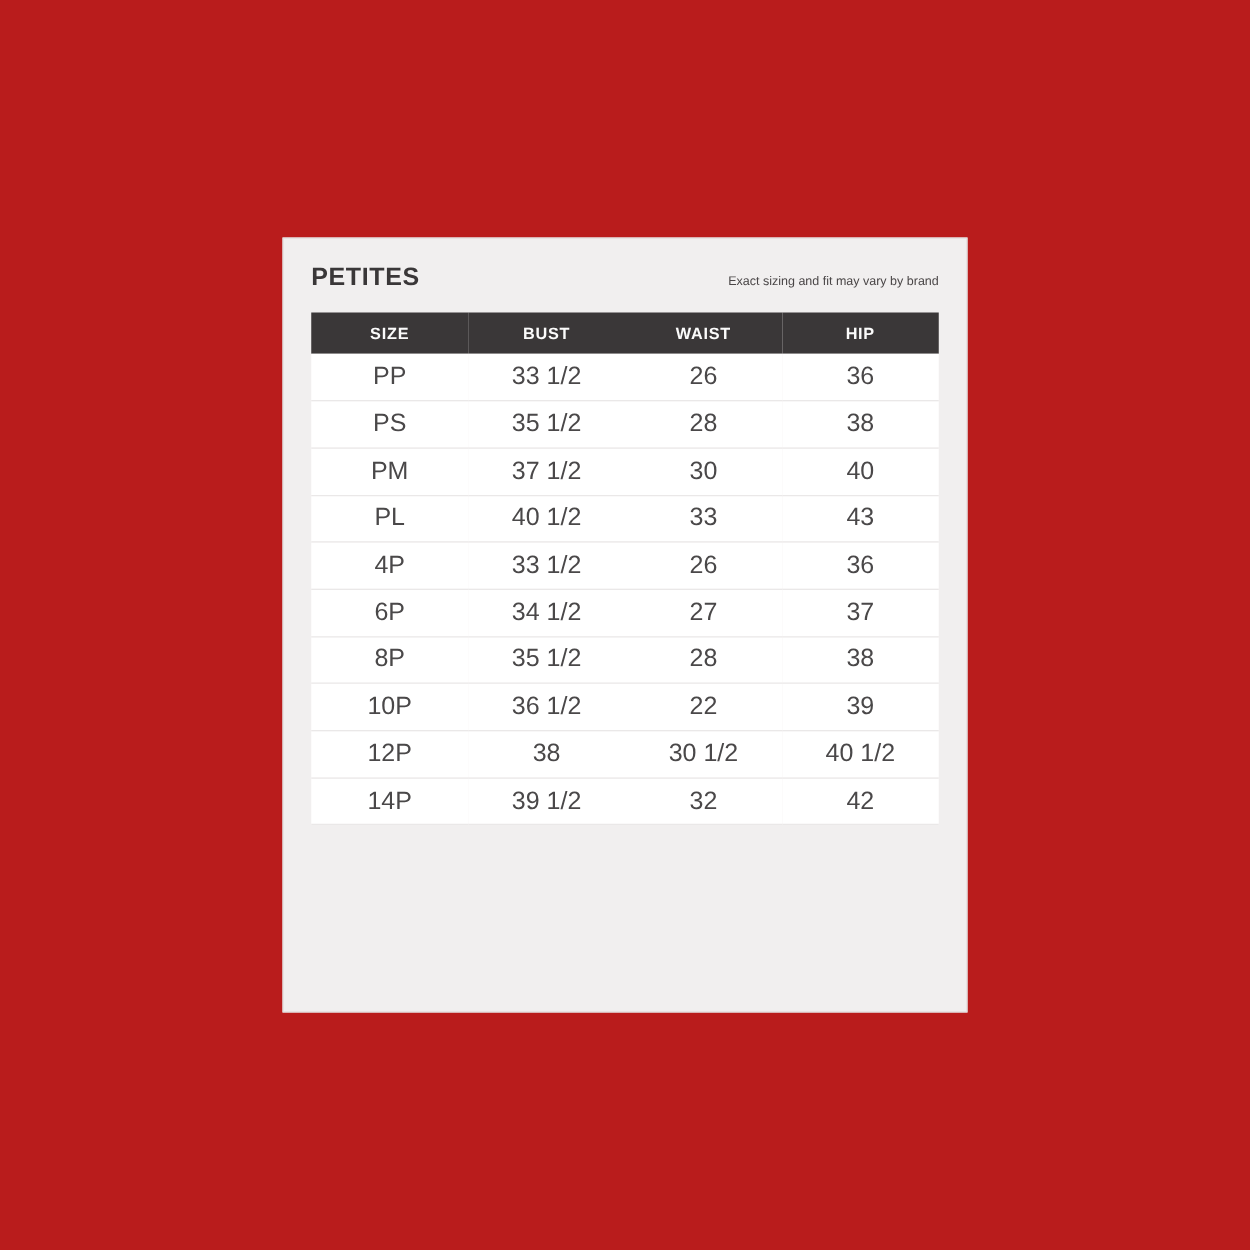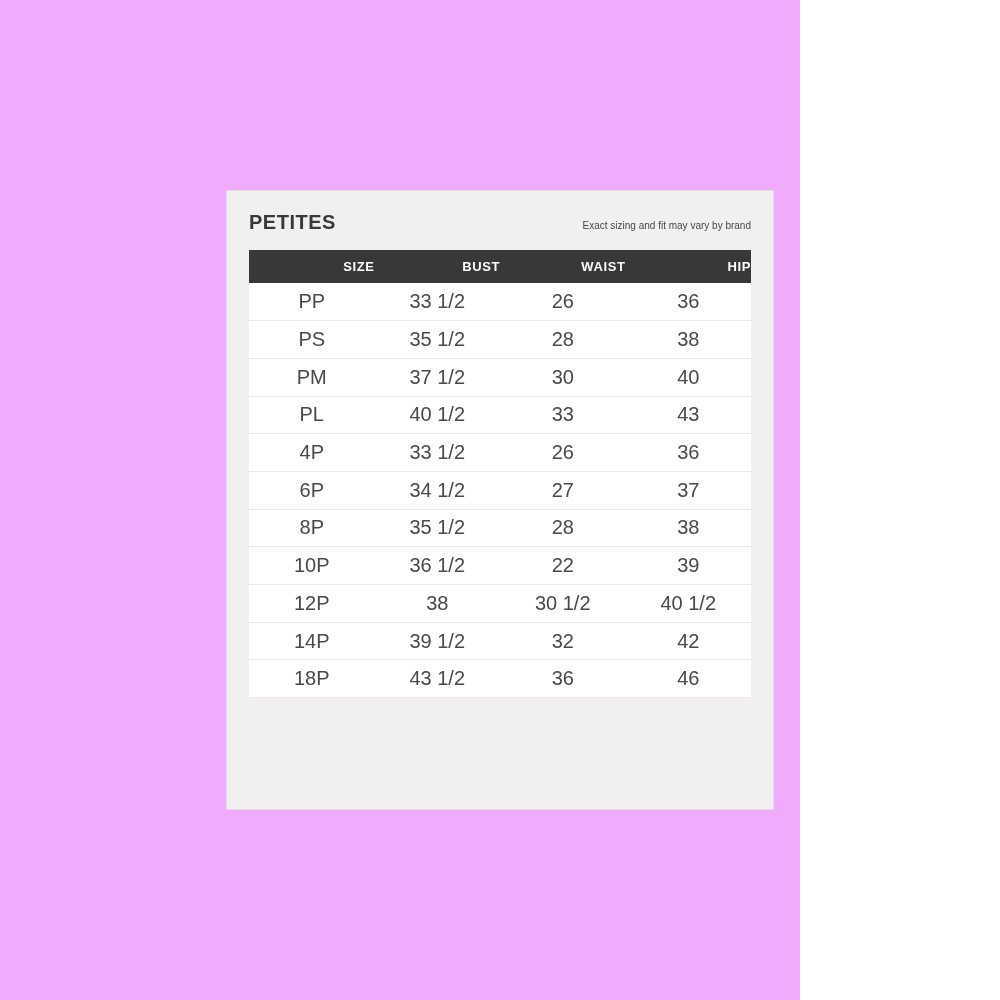--- a/index.html
+++ b/index.html
@@ -4,23 +4,23 @@
 <style>
   * { margin: 0; padding: 0; box-sizing: border-box; }
   html, body {
     width: 1000px;
     height: 1000px;
     background: #ffffff;
     font-family: "Liberation Sans", "DejaVu Sans", sans-serif;
   }
   .page {
     position: relative;
-    width: 800px;
+    width: 1000px;
     height: 1000px;
-    background: #f0abfc;
+    background: #b91c1c;
   }
   .card {
     position: absolute;
     left: 226px;
     top: 190px;
     width: 548px;
     height: 620px;
     background: #f1efef;
     border: 1px solid #e2dfdf;
   }
@@ -46,21 +46,21 @@
     border-collapse: collapse;
     table-layout: fixed;
   }
   table.size-table thead th {
     background: #3a3738;
     color: #fbfbfb;
     font-size: 13px;
     font-weight: bold;
     letter-spacing: 0.6px;
     height: 33px;
-    text-align: right;
+    text-align: center;
     vertical-align: middle;
   }
   table.size-table tbody td {
     background: #ffffff;
     height: 37.7px;
     text-align: center;
     vertical-align: middle;
     font-size: 20px;
     color: #4a4849;
     border-bottom: 1px solid #eae8e8;
@@ -138,22 +138,16 @@
             <td>38</td>
             <td>30 1/2</td>
             <td>40 1/2</td>
           </tr>
           <tr>
             <td>14P</td>
             <td>39 1/2</td>
             <td>32</td>
             <td>42</td>
           </tr>
-          <tr>
-            <td>18P</td>
-            <td>43 1/2</td>
-            <td>36</td>
-            <td>46</td>
-          </tr>
         </tbody>
     </table>
   </div>
 </div>
 
 </body></html>

